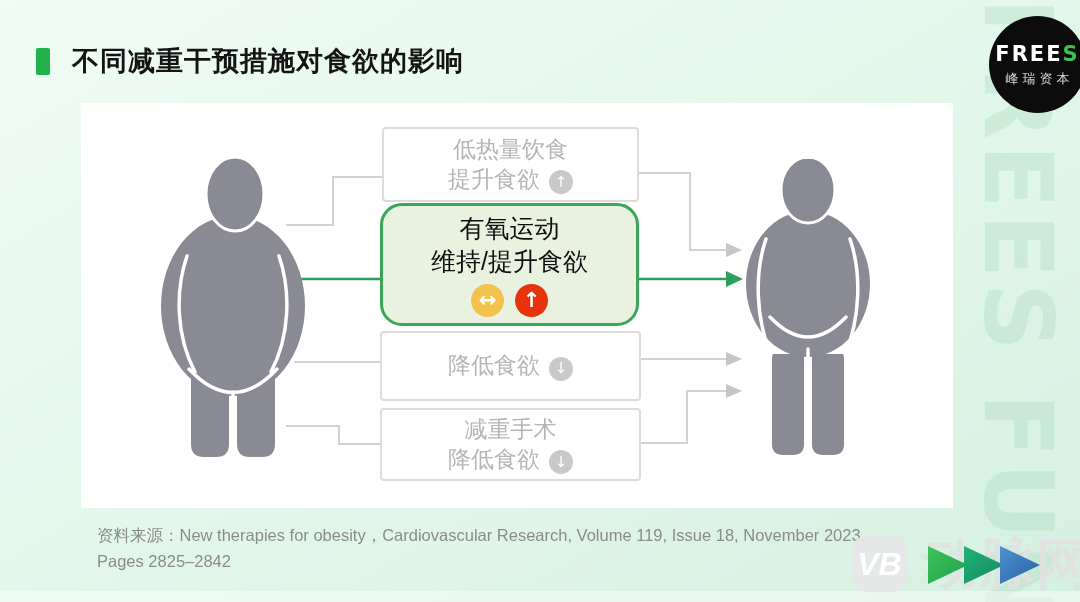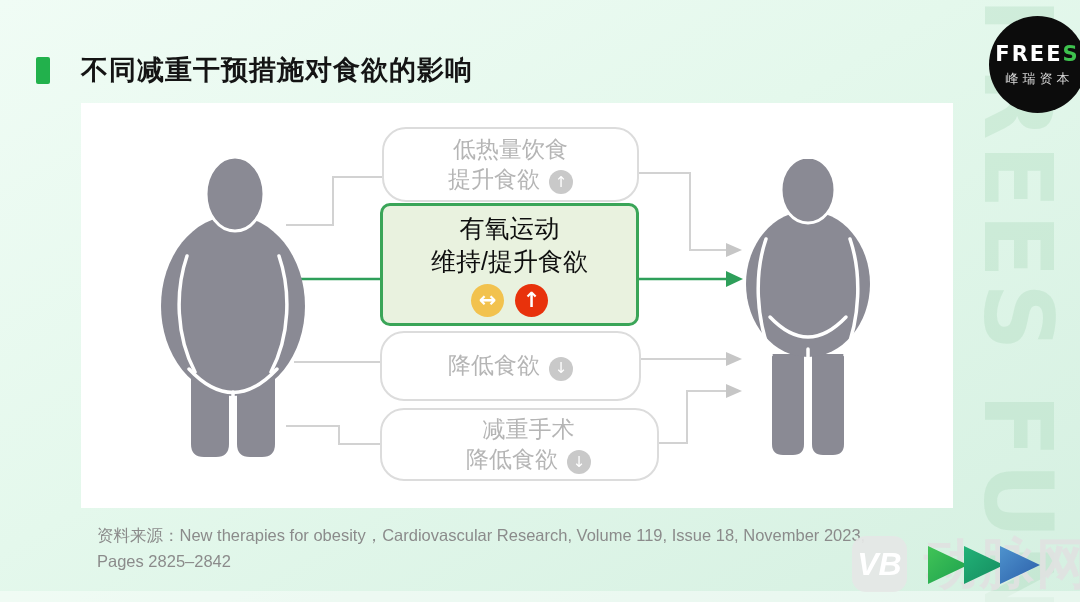--- a/index.html
+++ b/index.html
@@ -12,49 +12,49 @@
   .wm-vertical{
     position:absolute;left:708px;top:238px;width:604px;height:124px;
     transform:rotate(90deg);transform-origin:center;
     font-family:"DejaVu Sans",sans-serif;font-weight:bold;font-size:94px;
     letter-spacing:5px;white-space:nowrap;color:rgba(163,211,180,0.30);
     z-index:0;text-align:center;
   }
   
   .title-row{position:absolute;left:36px;top:36px;display:flex;align-items:center;gap:15px;z-index:4;}
   .bullet{width:14px;height:27px;background:#22b14c;border-radius:2px;}
-  .title-row h1{margin:16px;font-size:27px;font-weight:bold;color:#141414;letter-spacing:1px;}
+  .title-row h1{margin:7px;font-size:27px;font-weight:bold;color:#141414;letter-spacing:1px;}
   
   .logo{
     position:absolute;left:964px;top:16px;width:97px;height:97px;border-radius:50%;
     background:#0c0c0c;display:flex;flex-direction:column;align-items:center;justify-content:center;z-index:6;margin-left:25px;
   }
   .logo .brand{color:#ffffff;font-weight:bold;font-size:21px;letter-spacing:2px;font-family:"DejaVu Sans",sans-serif;}
   .logo .brand .accent{color:#3ec24e;}
   .logo .sub{margin-top:4px;color:#d6d6d6;font-size:13px;letter-spacing:4px;padding-left:4px;}
   
   .panel{position:absolute;left:81px;top:103px;width:872px;height:405px;background:#ffffff;z-index:1;}
   .connectors{position:absolute;left:0;top:0;width:872px;height:405px;}
   .figure{position:absolute;}
   #fig-left{left:78px;top:53px;width:146px;height:305px;}
   #fig-right{left:663px;top:56px;width:131px;height:298px;}
   
   .ibox{
-    position:absolute;background:#ffffff;border:2px solid #dcdcdc;border-radius:24px;
+    position:absolute;background:#ffffff;border:2px solid #dcdcdc;border-radius:4px;
     display:flex;flex-direction:column;align-items:center;justify-content:center;
     text-align:center;color:#b5b5b5;line-height:1.3;
   }
   .ibox .name{font-size:23px;}
   .ibox .effect{font-size:23px;display:flex;align-items:flex-end;gap:9px;}
   #box-diet{left:301px;top:24px;width:253px;height:71px;}
   #box-drug{left:299px;top:228px;width:257px;height:66px;}
-  #box-surgery{left:299px;top:305px;width:257px;height:69px;padding-left:18px;}
+  #box-surgery{left:299px;top:305px;width:257px;height:69px;}
   #box-exercise{
     left:299px;top:100px;width:253px;height:117px;
-    border:3px solid #3aa558;border-radius:10px;background:#e9f2df;color:#0f0f0f;z-index:2;
+    border:3px solid #3aa558;border-radius:22px;background:#e9f2df;color:#0f0f0f;z-index:2;
   }
   #box-exercise .name,#box-exercise .effect{font-size:25px;}
   .icon-row{display:flex;gap:11px;margin-top:7px;}
   .circ{display:inline-flex;align-items:center;justify-content:center;border-radius:50%;color:#ffffff;
         font-family:"DejaVu Sans",sans-serif;}
   .circ.gray{width:24px;height:24px;background:#c9c9c9;font-size:15px;}
   .circ.yellow{width:33px;height:33px;background:#f2c24e;font-size:21px;font-weight:bold;}
   .circ.red{width:33px;height:33px;background:#e8320c;font-size:21px;font-weight:bold;}
   
   .source{position:absolute;left:97px;top:522px;margin:0;font-size:16.5px;line-height:26px;color:#8b8b8b;z-index:2;}

